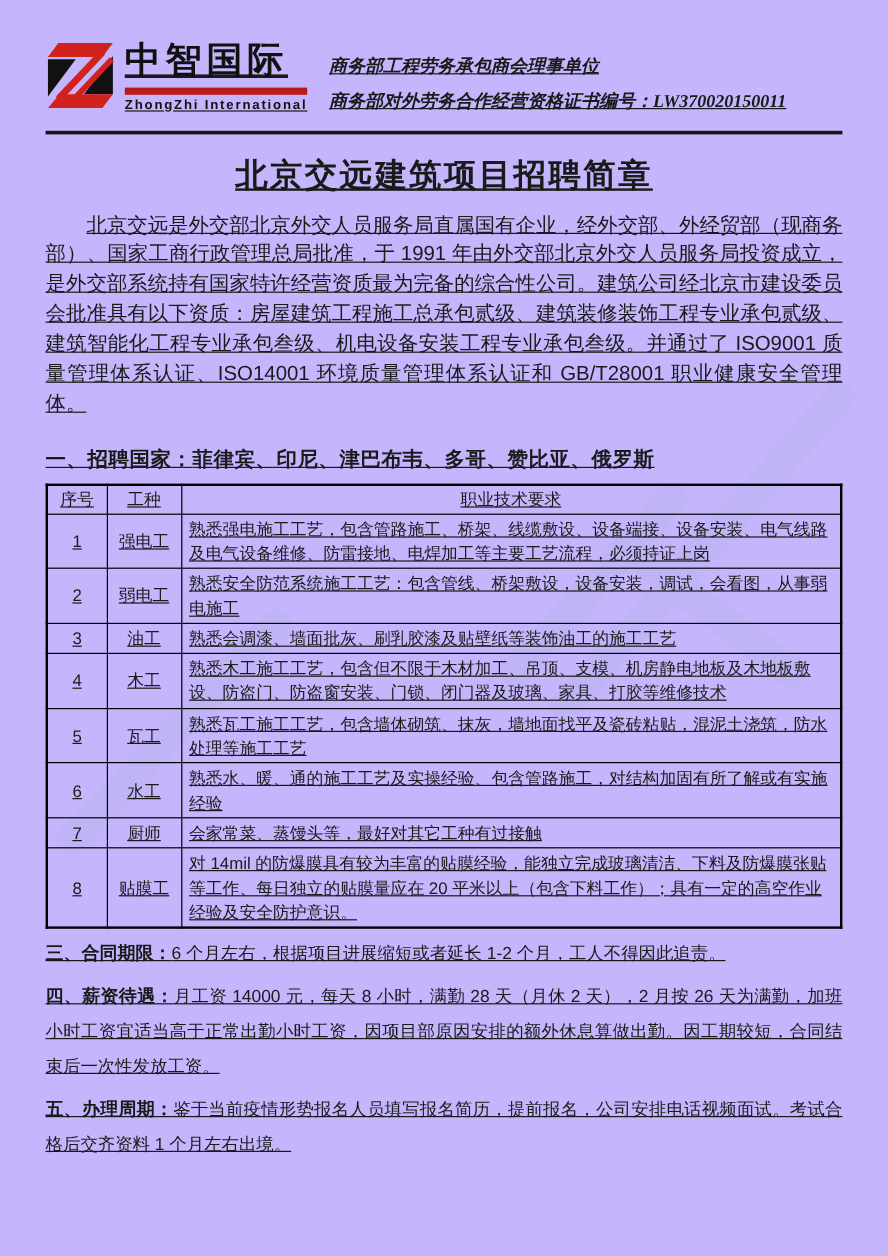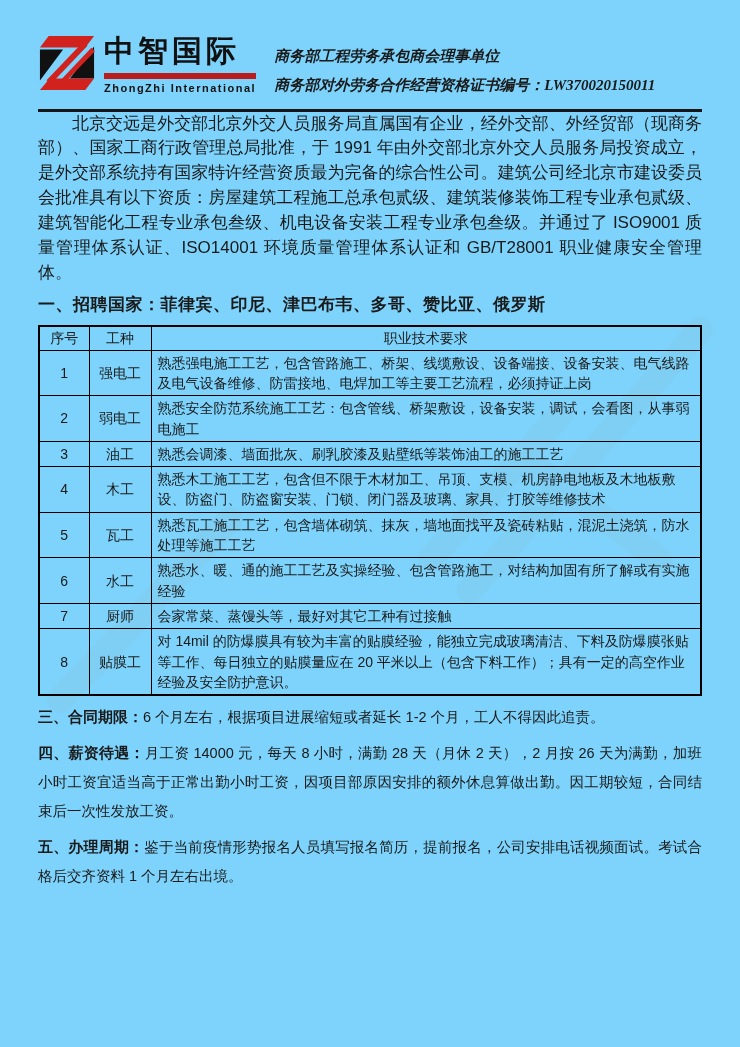--- a/index.html
+++ b/index.html
@@ -1,20 +1,20 @@
 <!DOCTYPE html>
 <html lang="zh"><head>
 <meta charset="utf-8">
 <style>
   * { margin:0; padding:0; box-sizing:border-box; }
   html,body { background:#e9e9e9; }
   body { font-family:"Liberation Sans","DejaVu Sans",sans-serif; color:#1a1a1a; }
   .page{
     position:relative; width:740px; height:1047px; margin:0 auto;
-    background:#7dd3fc; overflow:hidden;
+    background:#c4b5fd; overflow:hidden;text-decoration:underline;
   }
   .inner{ padding:34px 38px 0 38px; position:relative; z-index:2; }
 
   
   .hdr{ display:flex; align-items:flex-start; }
   .logo-wrap{ display:flex; align-items:flex-start; }
   .logo-mark{ width:58px; height:58px; flex:0 0 auto; }
   .logo-text{ margin-left:8px; display:flex; flex-direction:column; }
   .logo-cn{ font-size:30px; font-weight:bold; letter-spacing:4px; line-height:1.15; color:#111; }
   .logo-en{ font-size:11px; font-weight:bold; letter-spacing:1.5px; color:#111; margin-top:4px;
@@ -22,21 +22,21 @@
   .hdr-right{ margin-left:18px; padding-top:8px; }
   .hdr-line{ font-size:15px; font-weight:bold; font-style:italic; line-height:1.95;
              font-family:"Liberation Serif","DejaVu Serif",serif; white-space:nowrap; }
 
   .divider{ border:none; border-top:3px solid #161616; margin-top:8px; }
 
   
   .doc-title{ text-align:center; font-size:27px; font-weight:bold; letter-spacing:2px; margin:16px 0 12px; }
   .intro{ font-size:17px; line-height:1.47; text-align:justify; text-indent:2em; }
 
-  .sec-heading{ font-size:17px; font-weight:bold; margin:7px 0 9px; letter-spacing:0.5px; }
+  .sec-heading{ font-size:17px; font-weight:bold; margin:21px 0 9px; letter-spacing:0.5px; }
 
   
   table.jobs{ width:100%; border-collapse:collapse; border:2px solid #000; table-layout:fixed; }
   table.jobs th, table.jobs td{
     border:1px solid #000; font-size:14px; line-height:1.45; padding:2px 6px;
     vertical-align:middle;
     margin-top:41px;
   }
   table.jobs th{ font-weight:normal; text-align:center; padding:1px 4px; }
   td.c-no, td.c-trade{ text-align:center; }
@@ -82,20 +82,21 @@
         </div>
       </div>
       <div class="hdr-right">
         <div class="hdr-line">商务部工程劳务承包商会理事单位</div>
         <div class="hdr-line">商务部对外劳务合作经营资格证书编号：LW370020150011</div>
       </div>
     </div>
 
     <hr class="divider">
 
+    <h1 class="doc-title">北京交远建筑项目招聘简章</h1>
 
     <p class="intro">北京交远是外交部北京外交人员服务局直属国有企业，经外交部、外经贸部（现商务部）、国家工商行政管理总局批准，于 1991 年由外交部北京外交人员服务局投资成立，是外交部系统持有国家特许经营资质最为完备的综合性公司。建筑公司经北京市建设委员会批准具有以下资质：房屋建筑工程施工总承包贰级、建筑装修装饰工程专业承包贰级、建筑智能化工程专业承包叁级、机电设备安装工程专业承包叁级。并通过了 ISO9001 质量管理体系认证、ISO14001 环境质量管理体系认证和 GB/T28001 职业健康安全管理体。</p>
 
     <h2 class="sec-heading"><span>一、招聘国家：</span><span>菲律宾、印尼、津巴布韦、多哥、赞比亚、俄罗斯</span></h2>
 
     <table class="jobs">
       <colgroup>
           <col class="w-no">
           <col class="w-trade">
           <col>

